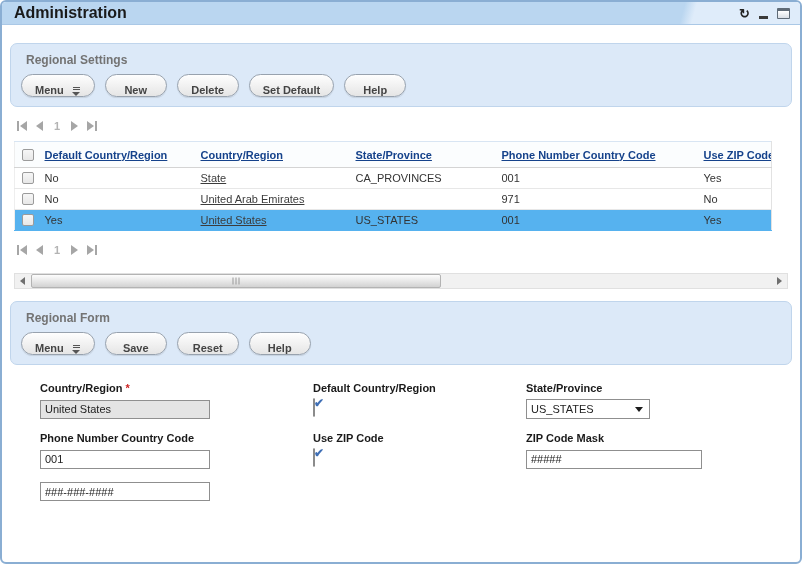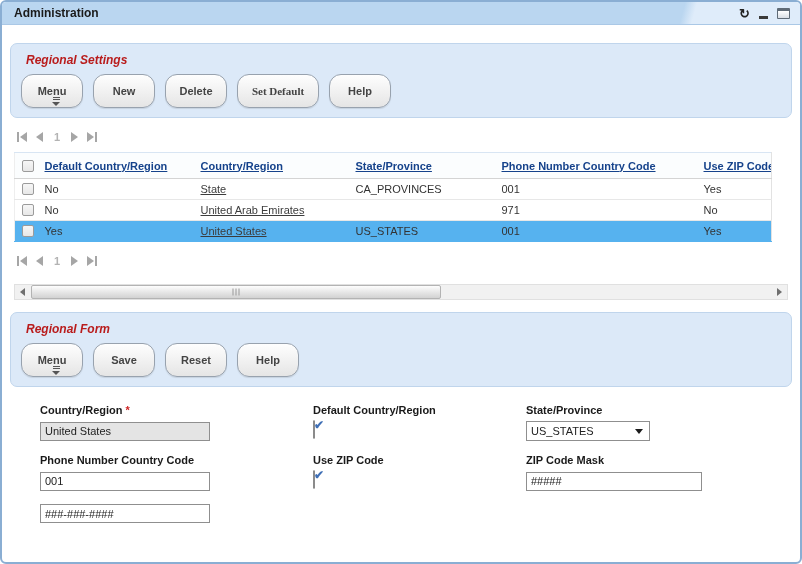--- a/index.html
+++ b/index.html
@@ -18,48 +18,47 @@
   }
   
   .titlebar {
     height:23px;
     background:linear-gradient(105deg,#bad6f0 0%,#bad6f0 85%,#dfecfa 86.5%,#dfecfa 100%);
     border-bottom:1px solid #aac8e6;
     display:flex; align-items:center;
     padding-left:12px;
     position:relative;
   }
-  .titlebar .title { font-size:12px; font-weight:bold; color:#1a1a1a; }
+  .titlebar .title { font-size:16px; font-weight:bold; color:#1a1a1a; }
   .win-icons { position:absolute; right:10px; top:0; height:23px; display:flex; align-items:center; gap:9px; }
   .refresh-glyph { font-size:13px; font-weight:bold; color:#222; line-height:1; }
   .min-glyph { width:9px; height:3px; background:#3a3a3a; margin-top:8px; }
   .max-glyph { width:13px; height:11px; border:1px solid #5f6b77; border-top:3px solid #5f6b77; background:linear-gradient(#ffffff,#d8dee5); border-radius:1px; }
   
   .panel {
     margin:0 8px;
     background:#dce9f8;
     border:1px solid #c0d5ec;
     border-radius:7px;
     padding:8px 10px 9px 10px;
   }
-  .panel-title { font-size:12px; font-weight:bold; color:#b91c1c; margin:1px 0 7px 5px;font-style:italic; }
+  .panel-title { font-size:12px; font-weight:bold; color:#737373; margin:1px 0 7px 5px; }
   .toolbar { display:flex; gap:10px; }
   .btn {
     height:23px; min-width:62px;
-    padding:16px 13px;
+    padding:0 13px;
     border:1px solid #98a2ae;
     border-radius:12px;
     background:linear-gradient(#fefefe,#e5e5e5);
     box-shadow:0 1px 1px rgba(0,0,0,0.10);
     font-size:11px; font-weight:bold; color:#444;
-    display:inline-flex; align-items:center; justify-content:center;
+    display:inline-flex; align-items:flex-end; justify-content:center;
     cursor:pointer;
-    flex-direction:column;
-  }
-  .btn-setdefault { min-width:82px;font-family:Liberation Serif, serif; }
+  }
+  .btn-setdefault { min-width:82px; }
   .menu-glyph { display:inline-block; width:9px; height:9px; position:relative; margin-left:8px; }
   .menu-glyph::before {
     content:""; position:absolute; left:1px; right:1px; top:0; height:1px;
     background:#555; box-shadow:0 2px 0 #555;
   }
   .menu-glyph::after {
     content:""; position:absolute; left:0; top:5px;
     border-left:4px solid transparent; border-right:4px solid transparent; border-top:4px solid #555;
   }
   

